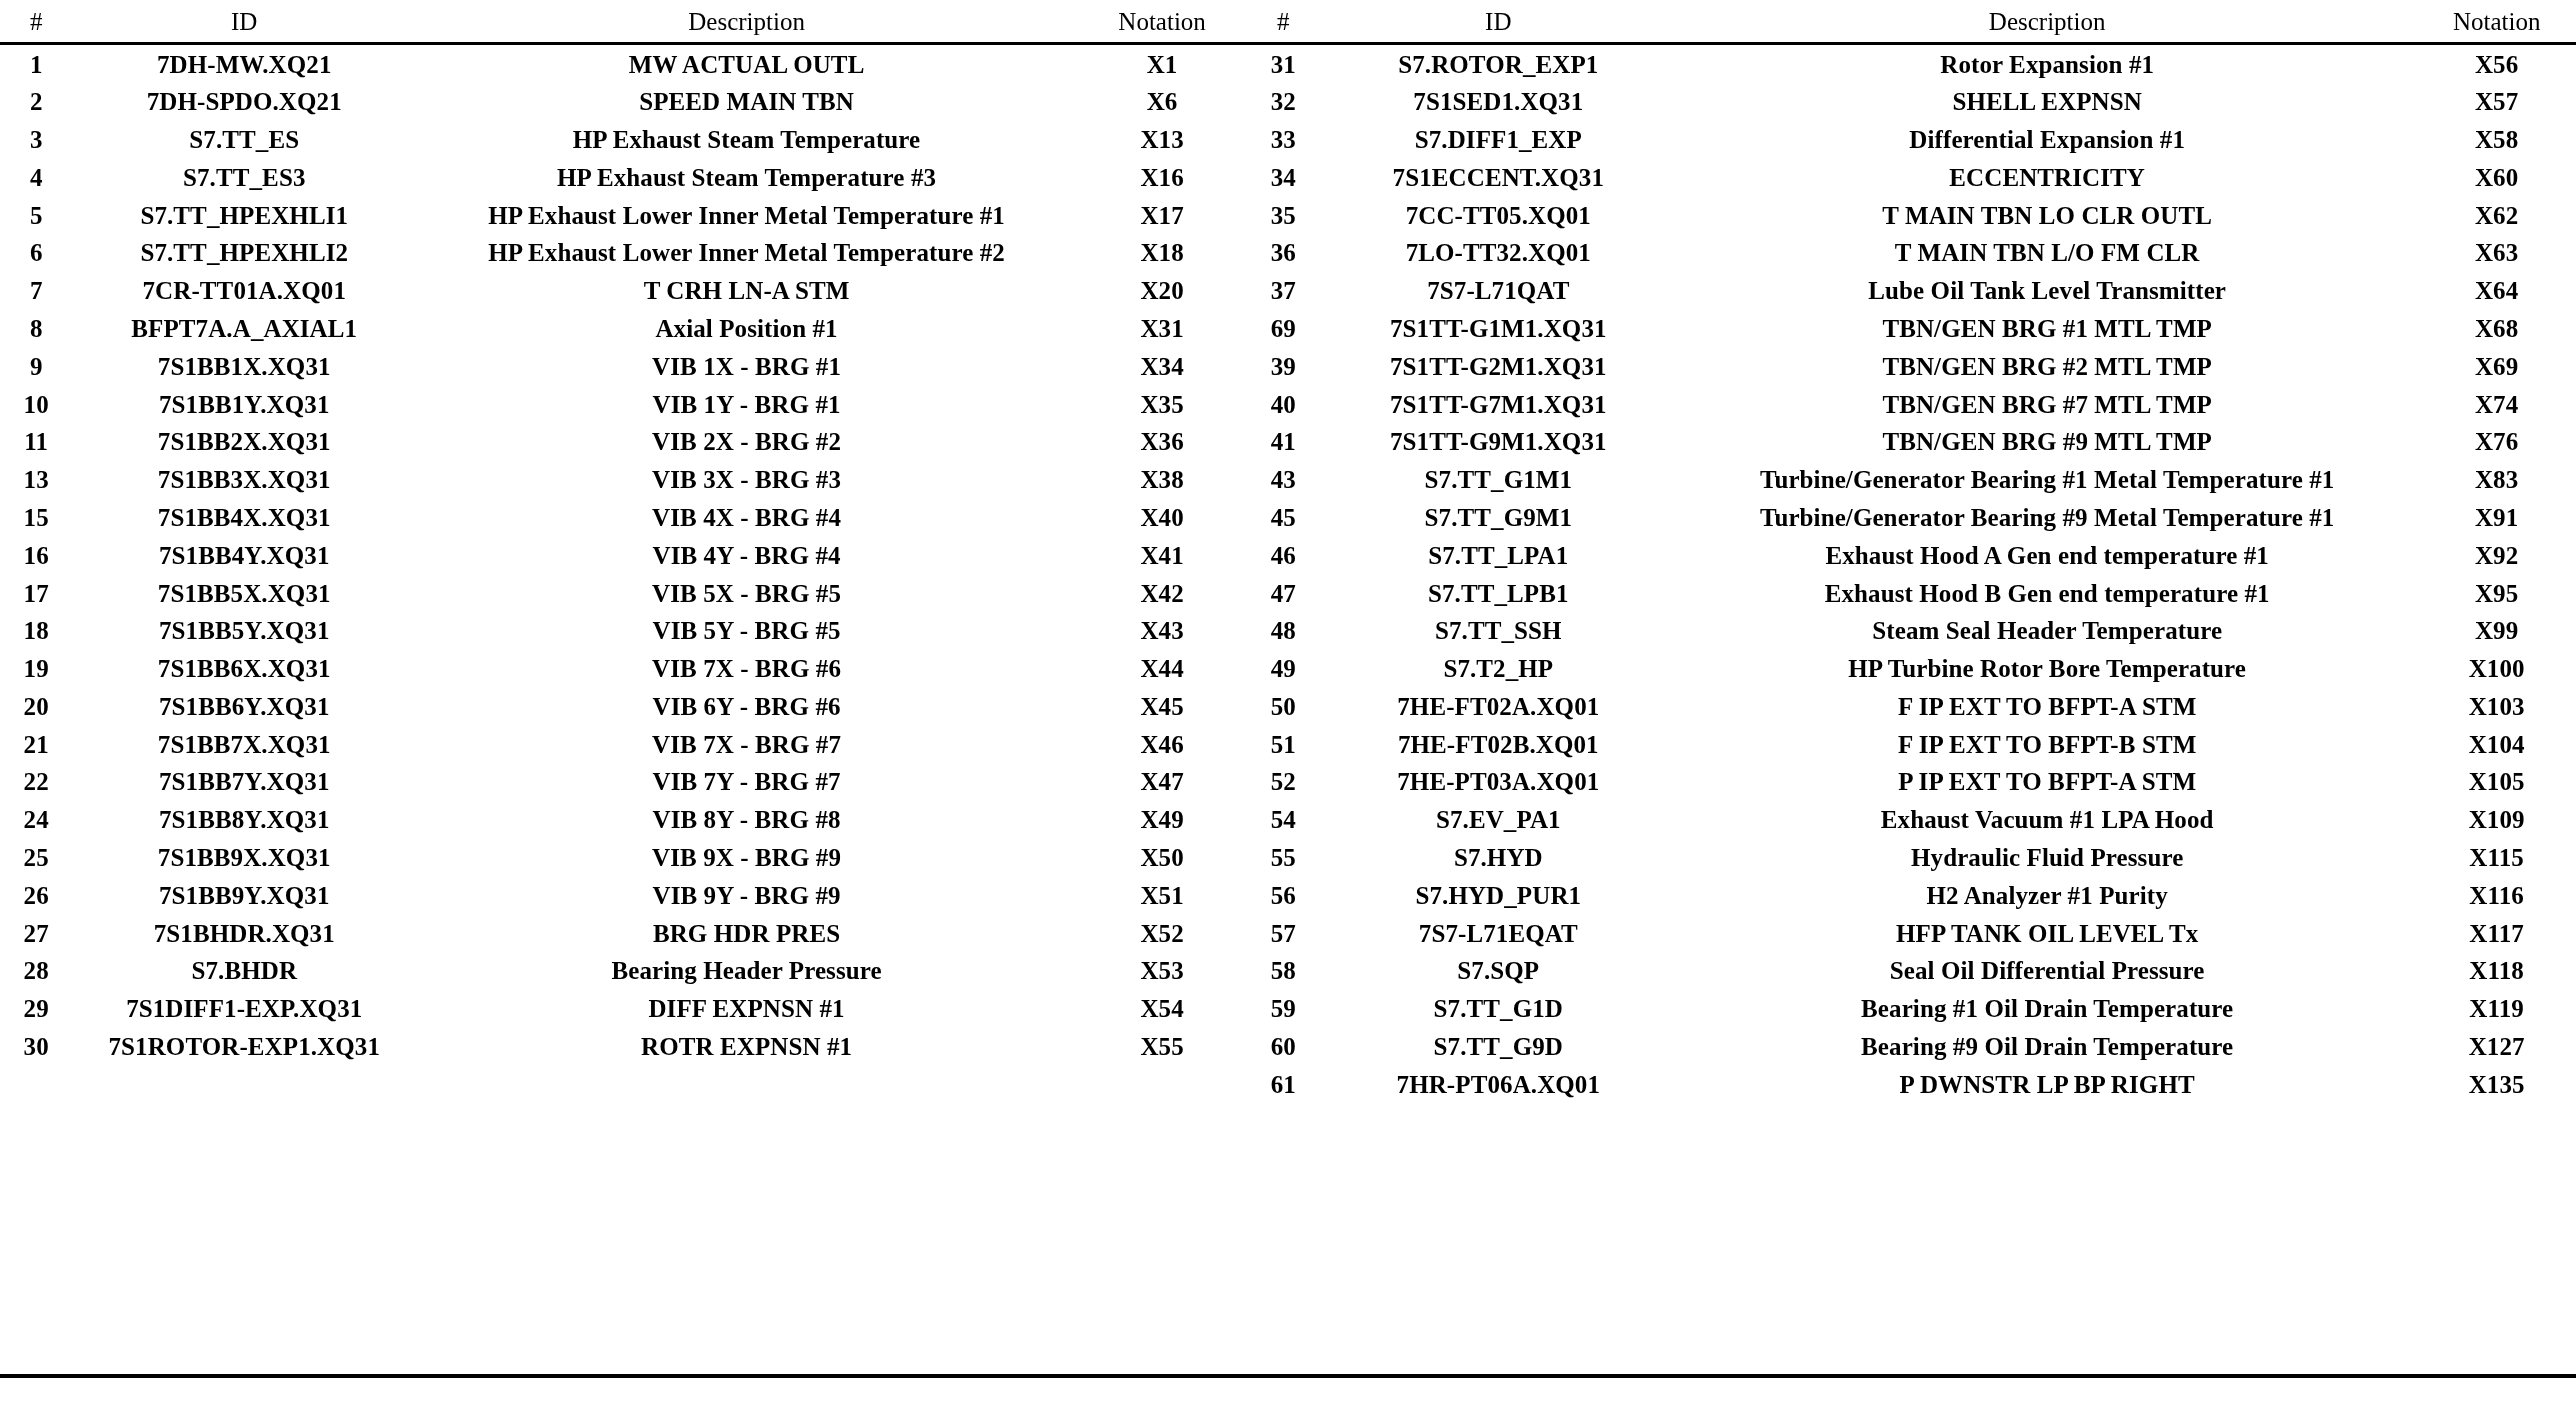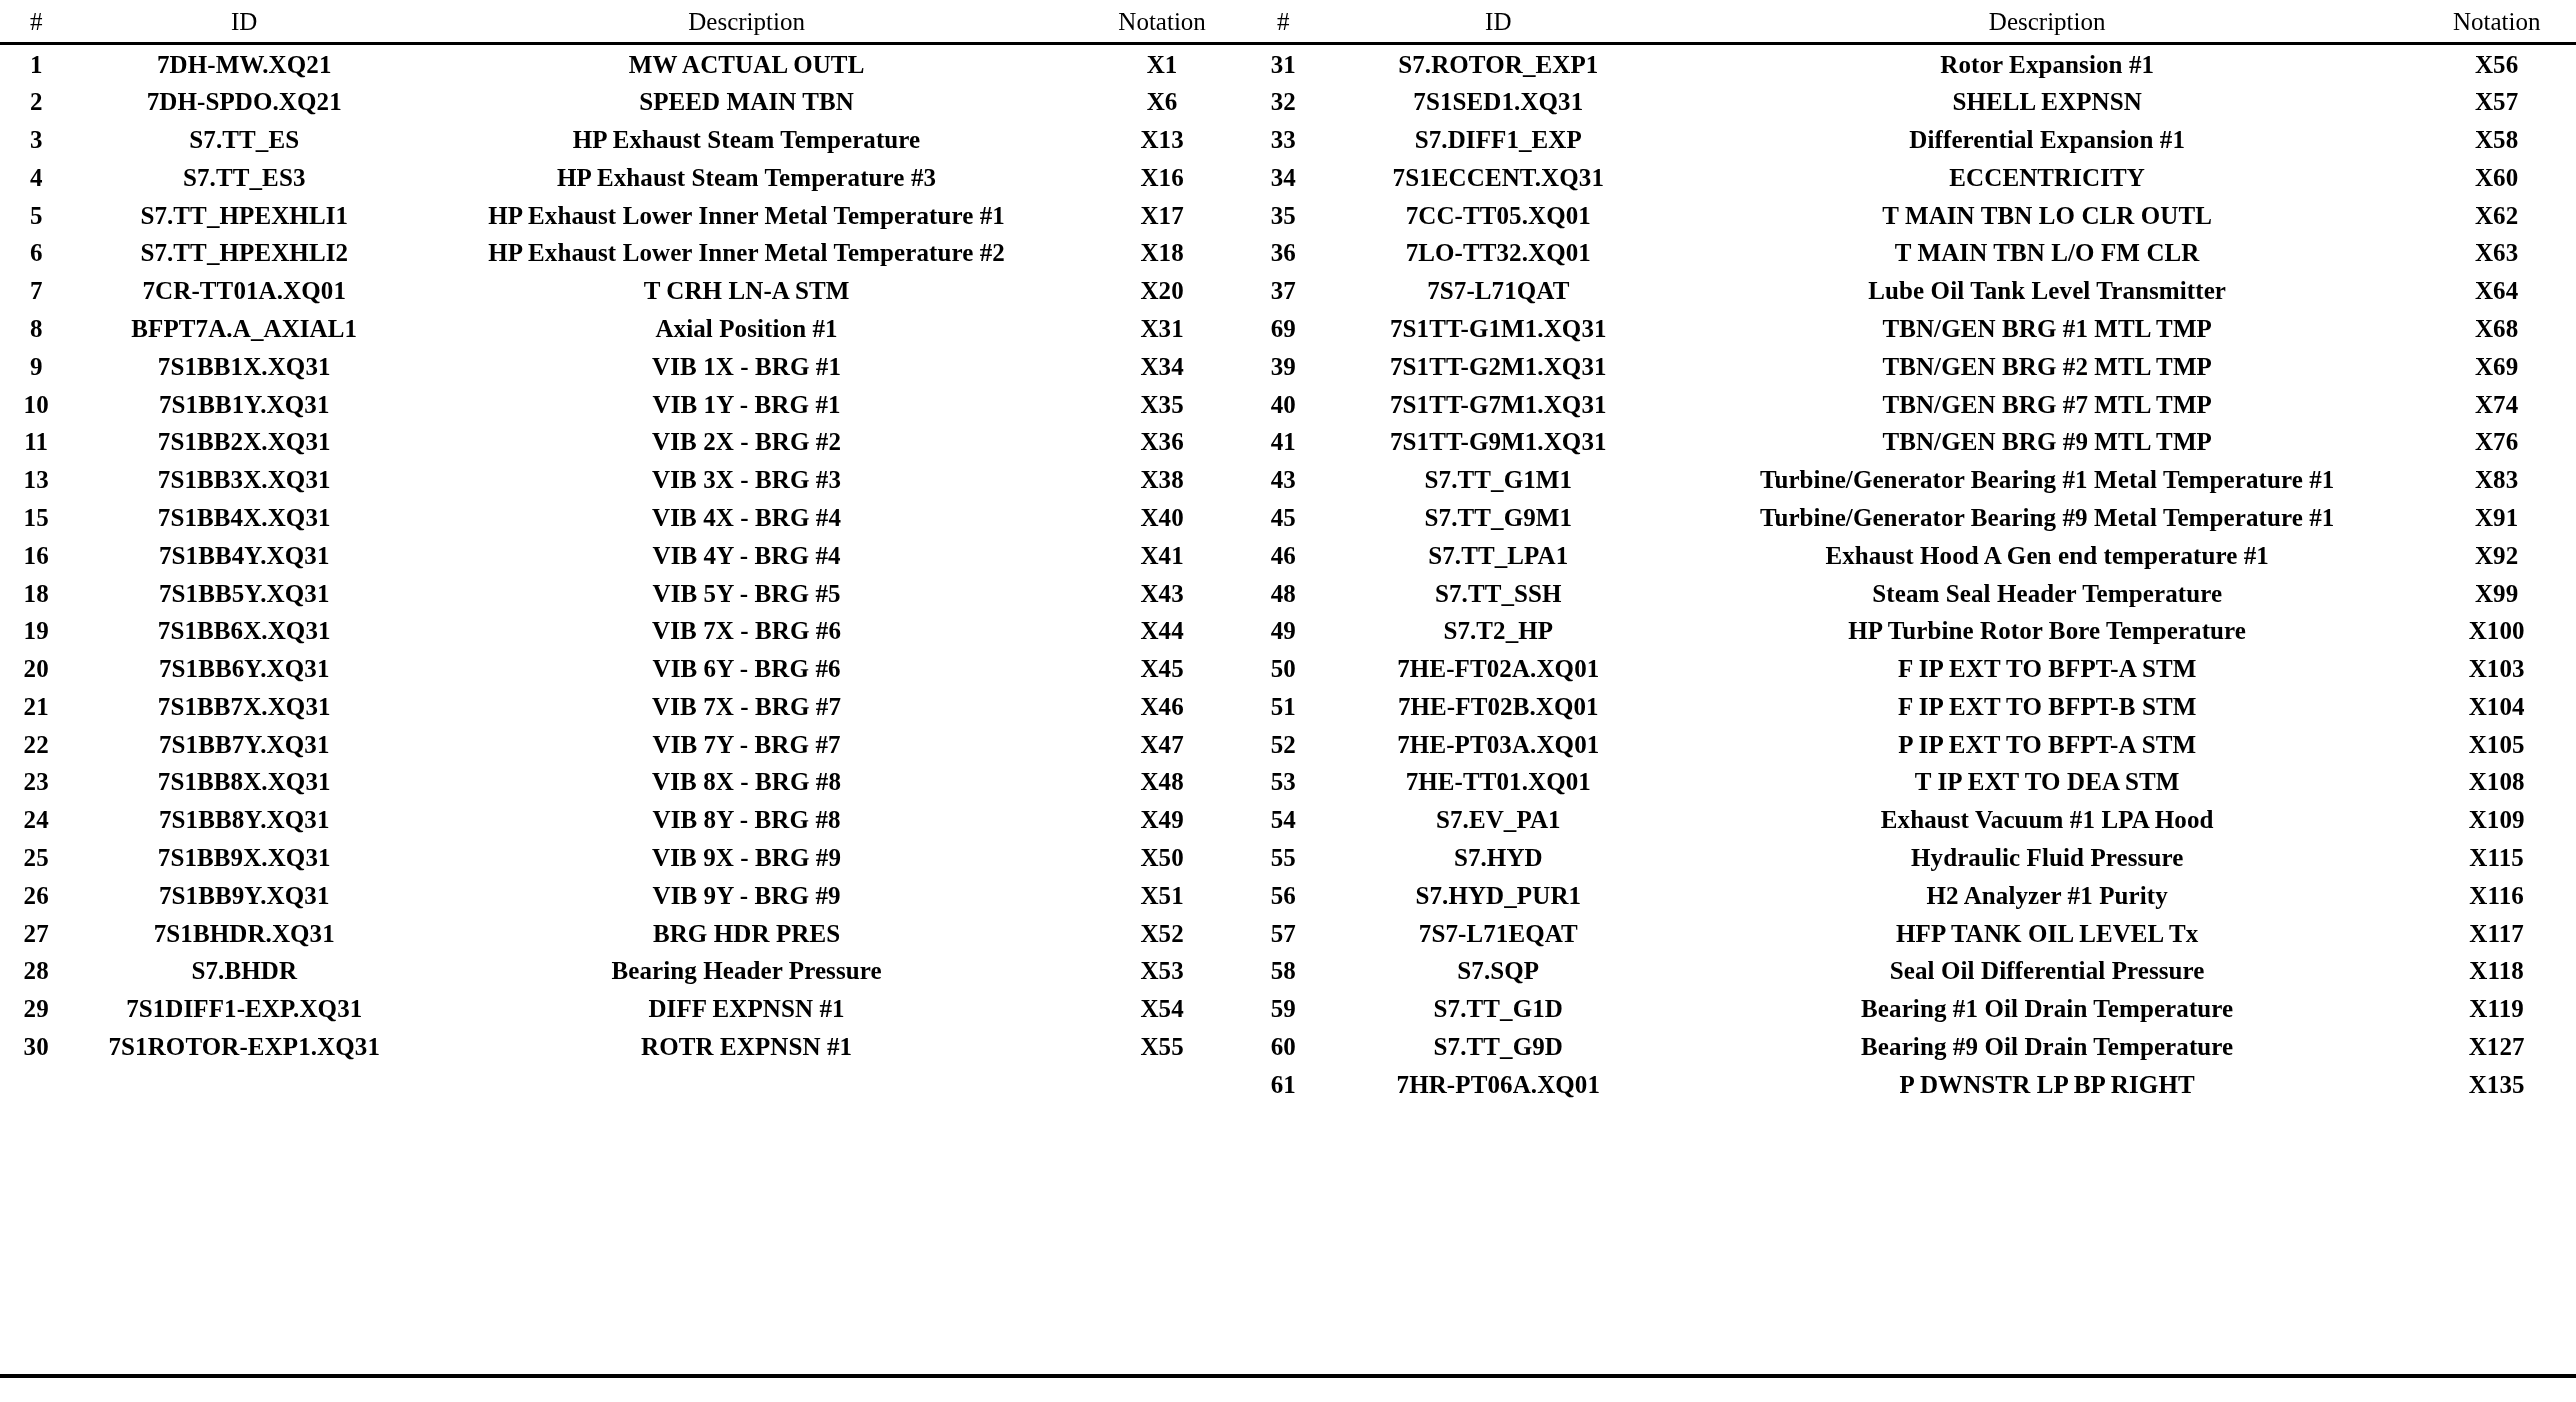--- a/index.html
+++ b/index.html
@@ -243,20 +243,30 @@
             <td class="num-cell">16</td>
             <td>7S1BB4Y.XQ31</td>
             <td>VIB 4Y - BRG #4</td>
             <td>X41</td>
             <td class="num-cell">46</td>
             <td>S7.TT_LPA1</td>
             <td>Exhaust Hood A Gen end temperature #1</td>
             <td>X92</td>
           </tr>
           <tr>
+            <td class="num-cell">17</td>
+            <td>7S1BB5X.XQ31</td>
+            <td>VIB 5X - BRG #5</td>
+            <td>X42</td>
+            <td class="num-cell">47</td>
+            <td>S7.TT_LPB1</td>
+            <td>Exhaust Hood B Gen end temperature #1</td>
+            <td>X95</td>
+          </tr>
+          <tr>
             <td class="num-cell">18</td>
             <td>7S1BB5Y.XQ31</td>
             <td>VIB 5Y - BRG #5</td>
             <td>X43</td>
             <td class="num-cell">48</td>
             <td>S7.TT_SSH</td>
             <td>Steam Seal Header Temperature</td>
             <td>X99</td>
           </tr>
           <tr>
@@ -293,30 +303,20 @@
             <td class="num-cell">22</td>
             <td>7S1BB7Y.XQ31</td>
             <td>VIB 7Y - BRG #7</td>
             <td>X47</td>
             <td class="num-cell">52</td>
             <td>7HE-PT03A.XQ01</td>
             <td>P IP EXT TO BFPT-A STM</td>
             <td>X105</td>
           </tr>
           <tr>
-            <td class="num-cell">23</td>
-            <td>7S1BB8X.XQ31</td>
-            <td>VIB 8X - BRG #8</td>
-            <td>X48</td>
-            <td class="num-cell">53</td>
-            <td>7HE-TT01.XQ01</td>
-            <td>T IP EXT TO DEA STM</td>
-            <td>X108</td>
-          </tr>
-          <tr>
             <td class="num-cell">24</td>
             <td>7S1BB8Y.XQ31</td>
             <td>VIB 8Y - BRG #8</td>
             <td>X49</td>
             <td class="num-cell">54</td>
             <td>S7.EV_PA1</td>
             <td>Exhaust Vacuum #1 LPA Hood</td>
             <td>X109</td>
           </tr>
           <tr>

